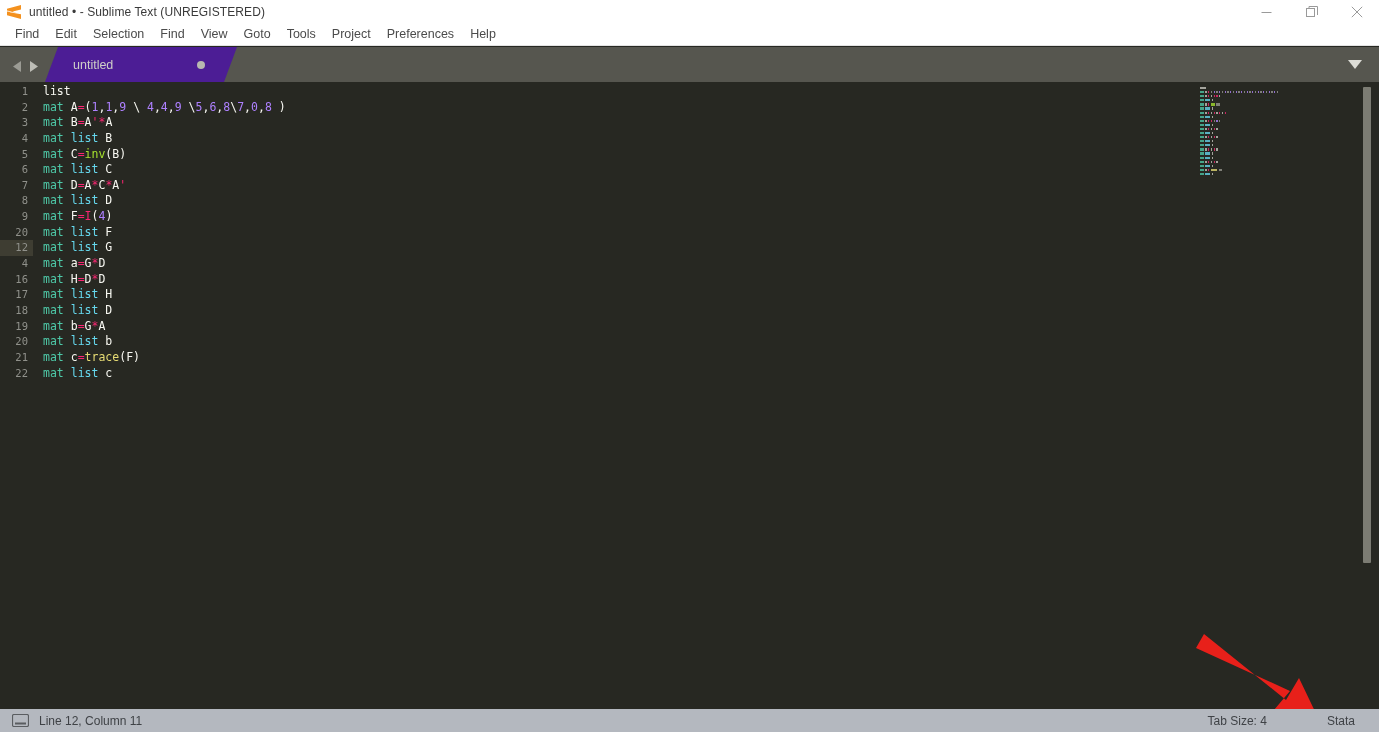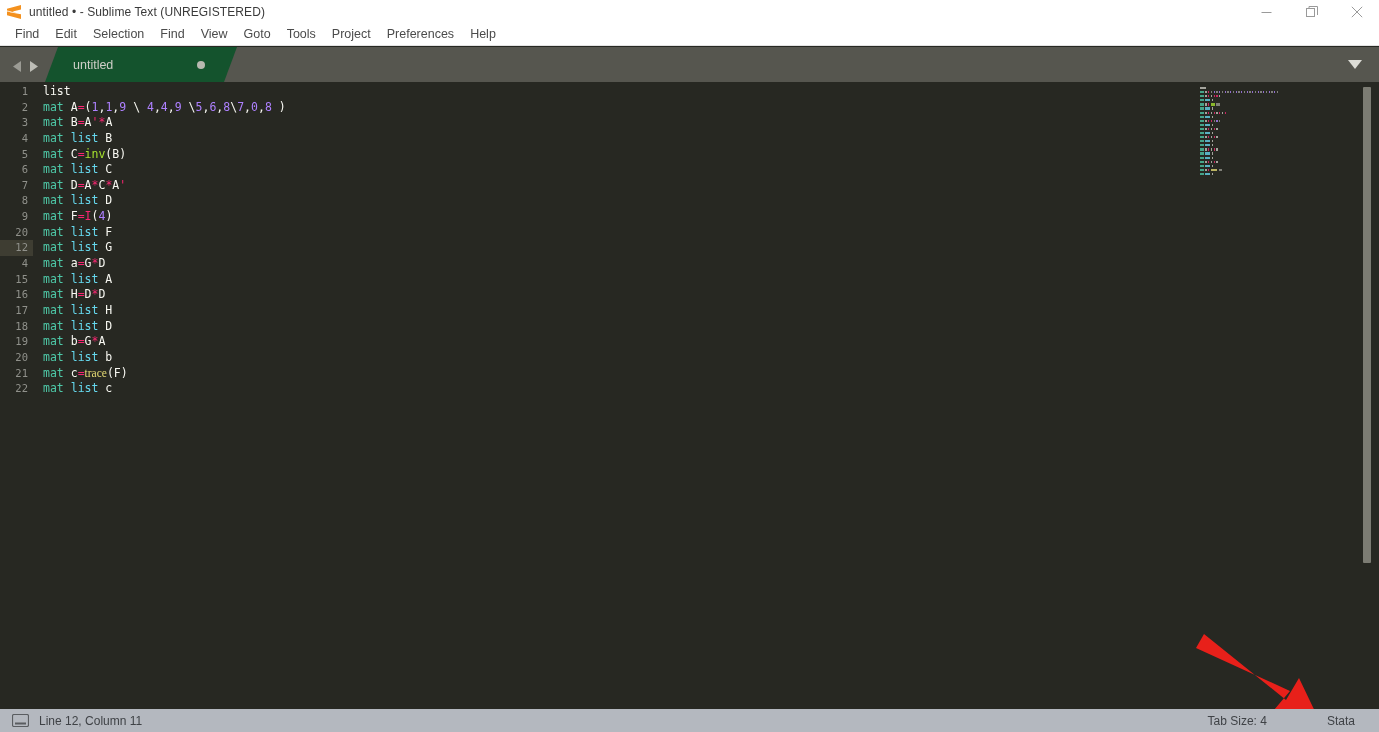--- a/index.html
+++ b/index.html
@@ -93,21 +93,21 @@
     left: 13px; top: 11px;
     display: flex;
     gap: 7px;
     align-items: center;
   }
   .tab-nav .arrow { display: block; }
   .tab {
     position: absolute;
     left: 45px; top: 0;
     width: 192px; height: 35px;
-    background: #14532d;
+    background: #4c1d95;
     clip-path: polygon(13px 0, 192px 0, 179px 35px, 0 35px);
     display: flex;
     align-items: center;
     text-align: center;
   }
   .tab-label {
     position: absolute;
     left: 28px;
     font-size: 12.5px;
     color: #cfcfc8;
@@ -167,21 +167,21 @@
   }
   .code {
     padding-left: 10px;
     color: #f8f8f2;
   }
   .tok-kw   { color: #4ec9a8; }   
   .tok-fn   { color: #66d9ef; }   
   .tok-op   { color: #f92672; }   
   .tok-num  { color: #ae81ff; }   
   .tok-call { color: #a6e22e; }   
-  .tok-call2{ color: #e6db74; font-family: Liberation Serif, serif; }   
+  .tok-call2{ color: #e6db74; }   
   .tok-id   { color: #f8f8f2; }
   .tok-punct{ color: #f8f8f2; }
   .tok-clear{ color: #f8f8f2; }
 
   
   .minimap {
     position: absolute;
     right: 23px; top: 0;
     width: 166px; height: 627px;
     background: #272822;
@@ -327,21 +327,20 @@
         <div class="line"><span class="gutter">3</span><span class="code"><span class="tok-kw">mat </span><span class="tok-id">B</span><span class="tok-op">=</span><span class="tok-id">A</span><span class="tok-op">'</span><span class="tok-op">*</span><span class="tok-id">A</span></span></div>
         <div class="line"><span class="gutter">4</span><span class="code"><span class="tok-kw">mat </span><span class="tok-fn">list</span><span class="tok-id"> B</span></span></div>
         <div class="line"><span class="gutter">5</span><span class="code"><span class="tok-kw">mat </span><span class="tok-id">C</span><span class="tok-op">=</span><span class="tok-call">inv</span><span class="tok-punct">(B)</span></span></div>
         <div class="line"><span class="gutter">6</span><span class="code"><span class="tok-kw">mat </span><span class="tok-fn">list</span><span class="tok-id"> C</span></span></div>
         <div class="line"><span class="gutter">7</span><span class="code"><span class="tok-kw">mat </span><span class="tok-id">D</span><span class="tok-op">=</span><span class="tok-id">A</span><span class="tok-op">*</span><span class="tok-id">C</span><span class="tok-op">*</span><span class="tok-id">A</span><span class="tok-op">'</span></span></div>
         <div class="line"><span class="gutter">8</span><span class="code"><span class="tok-kw">mat </span><span class="tok-fn">list</span><span class="tok-id"> D</span></span></div>
         <div class="line"><span class="gutter">9</span><span class="code"><span class="tok-kw">mat </span><span class="tok-id">F</span><span class="tok-op">=</span><span class="tok-op">I</span><span class="tok-punct">(</span><span class="tok-num">4</span><span class="tok-punct">)</span></span></div>
         <div class="line"><span class="gutter">20</span><span class="code"><span class="tok-kw">mat </span><span class="tok-fn">list</span><span class="tok-id"> F</span></span></div>
         <div class="line active"><span class="gutter">12</span><span class="code"><span class="tok-kw">mat </span><span class="tok-fn">list</span><span class="tok-id"> G</span></span></div>
         <div class="line"><span class="gutter">4</span><span class="code"><span class="tok-kw">mat </span><span class="tok-id">a</span><span class="tok-op">=</span><span class="tok-id">G</span><span class="tok-op">*</span><span class="tok-id">D</span></span></div>
-        <div class="line"><span class="gutter">15</span><span class="code"><span class="tok-kw">mat </span><span class="tok-fn">list</span><span class="tok-id"> A</span></span></div>
         <div class="line"><span class="gutter">16</span><span class="code"><span class="tok-kw">mat </span><span class="tok-id">H</span><span class="tok-op">=</span><span class="tok-id">D</span><span class="tok-op">*</span><span class="tok-id">D</span></span></div>
         <div class="line"><span class="gutter">17</span><span class="code"><span class="tok-kw">mat </span><span class="tok-fn">list</span><span class="tok-id"> H</span></span></div>
         <div class="line"><span class="gutter">18</span><span class="code"><span class="tok-kw">mat </span><span class="tok-fn">list</span><span class="tok-id"> D</span></span></div>
         <div class="line"><span class="gutter">19</span><span class="code"><span class="tok-kw">mat </span><span class="tok-id">b</span><span class="tok-op">=</span><span class="tok-id">G</span><span class="tok-op">*</span><span class="tok-id">A</span></span></div>
         <div class="line"><span class="gutter">20</span><span class="code"><span class="tok-kw">mat </span><span class="tok-fn">list</span><span class="tok-id"> b</span></span></div>
         <div class="line"><span class="gutter">21</span><span class="code"><span class="tok-kw">mat </span><span class="tok-id">c</span><span class="tok-op">=</span><span class="tok-call2">trace</span><span class="tok-punct">(F)</span></span></div>
         <div class="line"><span class="gutter">22</span><span class="code"><span class="tok-kw">mat </span><span class="tok-fn">list</span><span class="tok-id"> c</span></span></div>
       </div>
 
     <div class="minimap" id="minimap">

